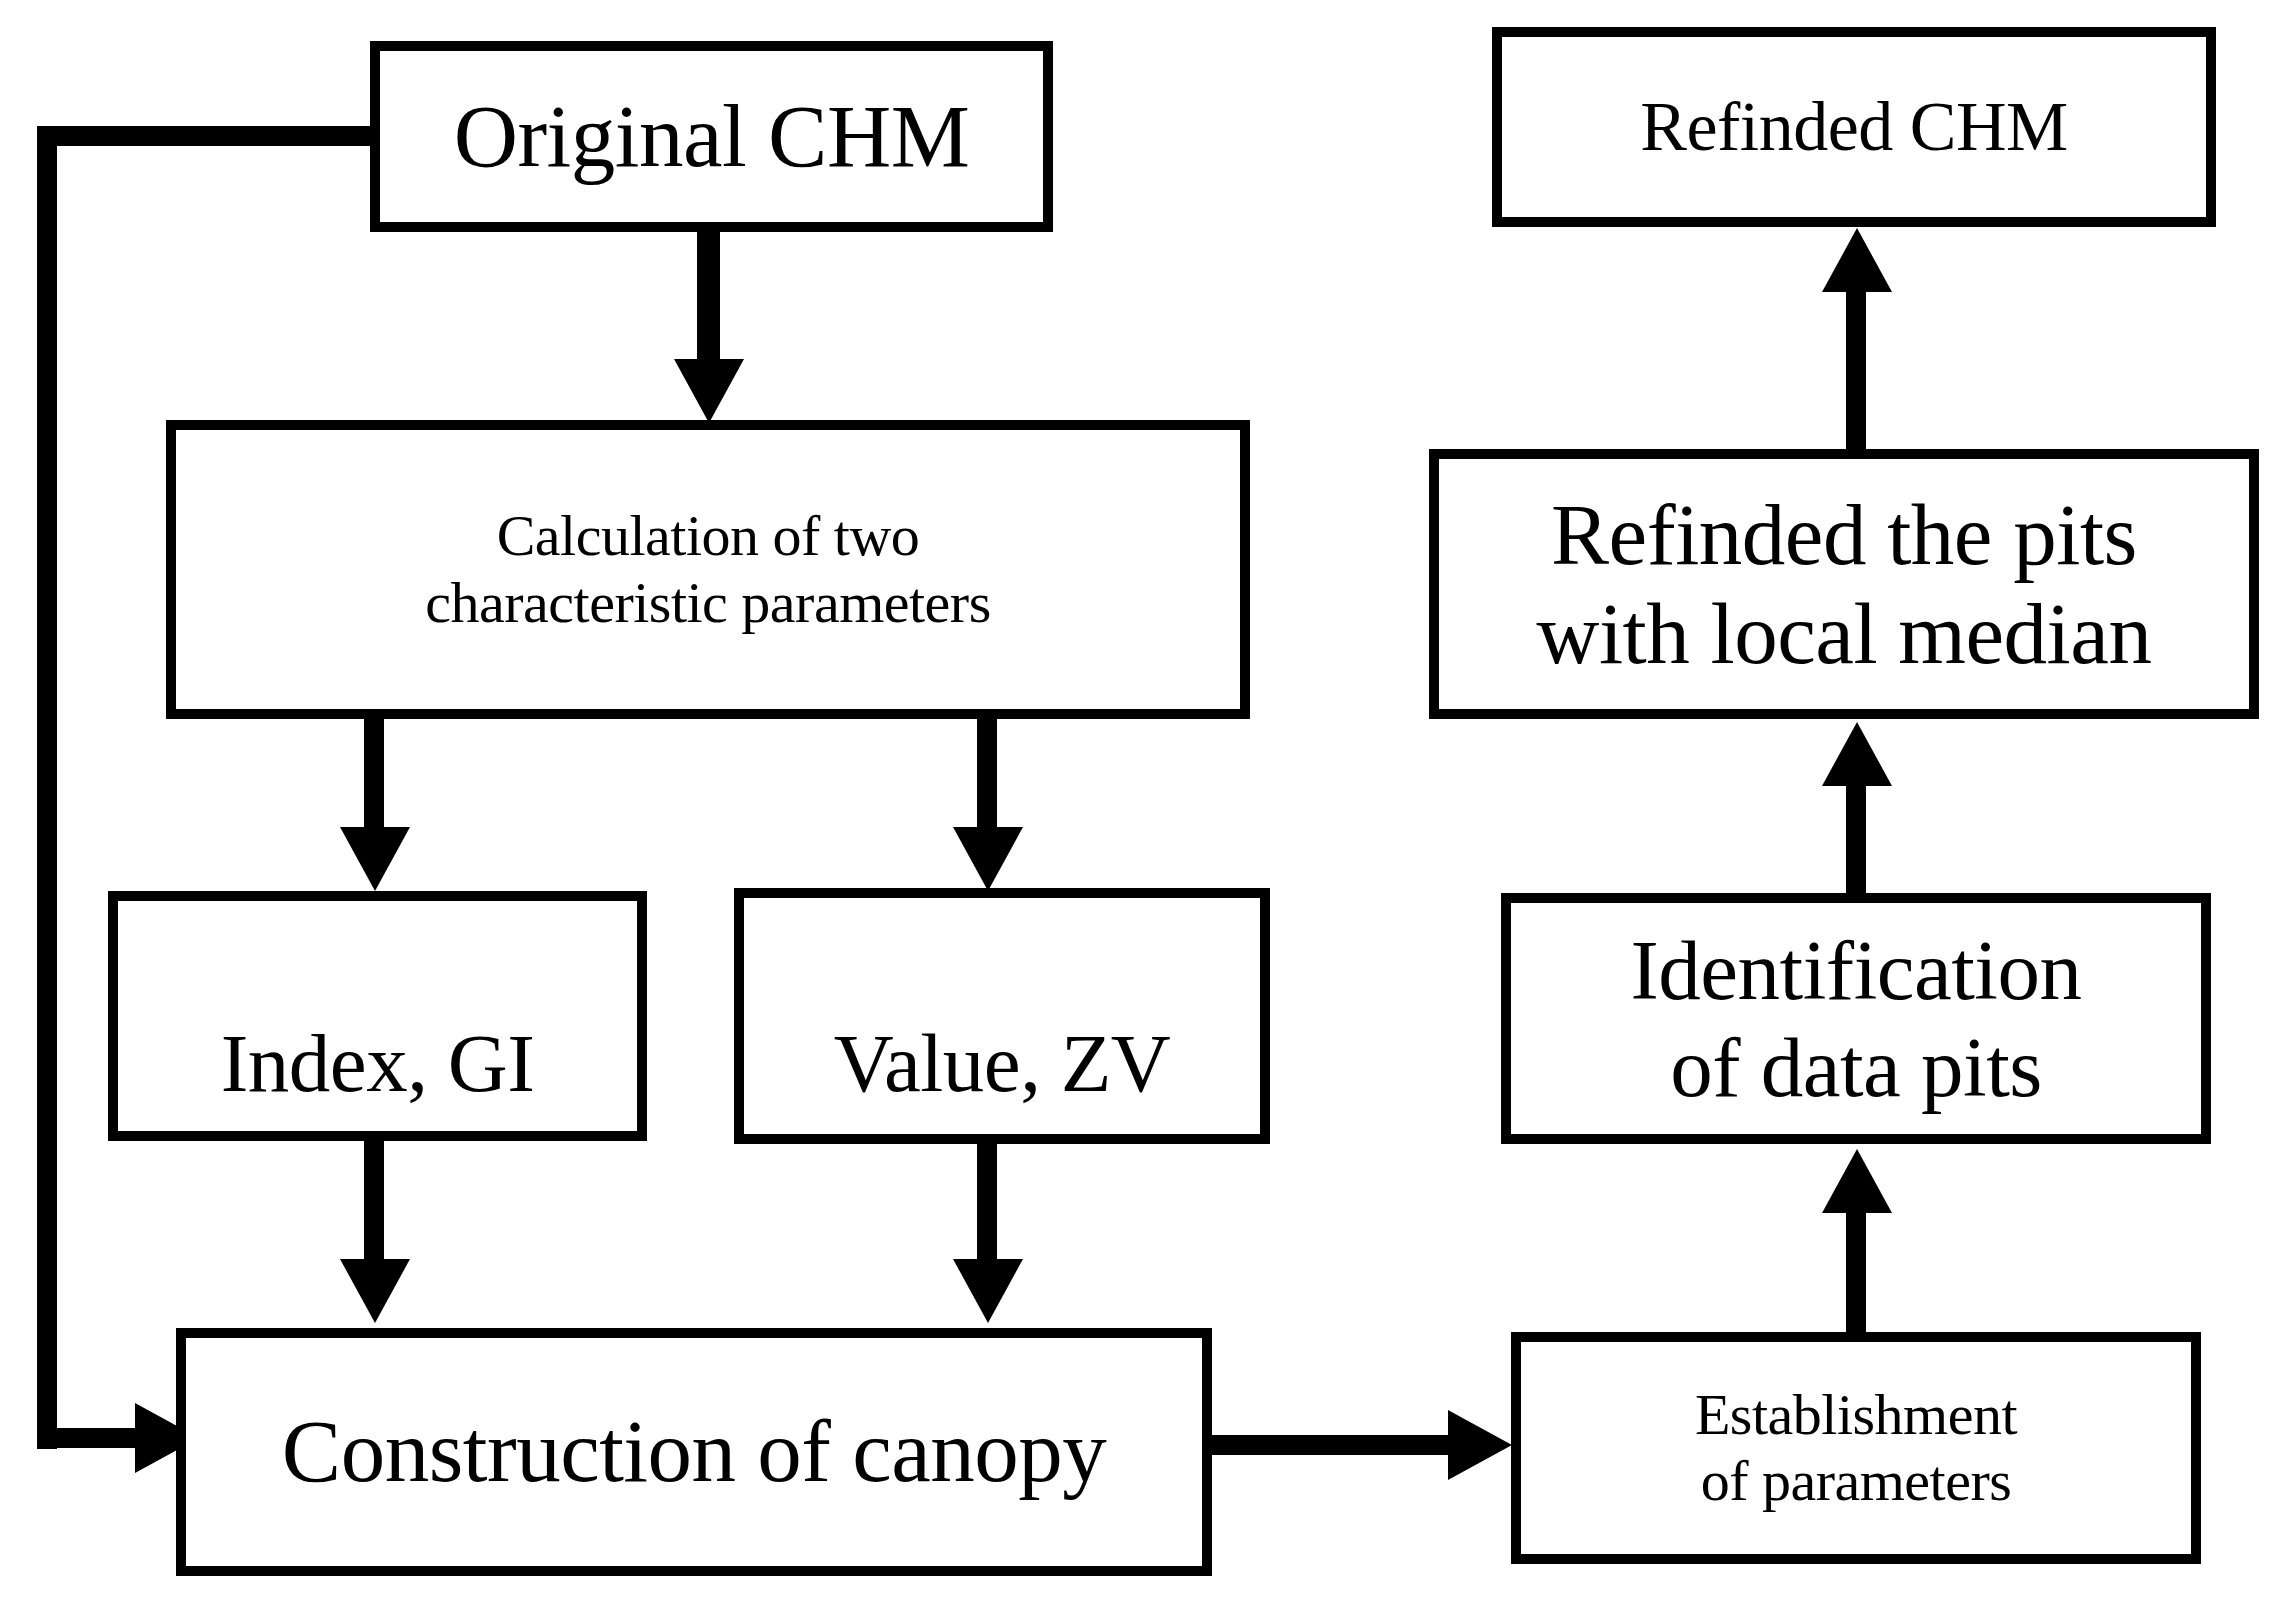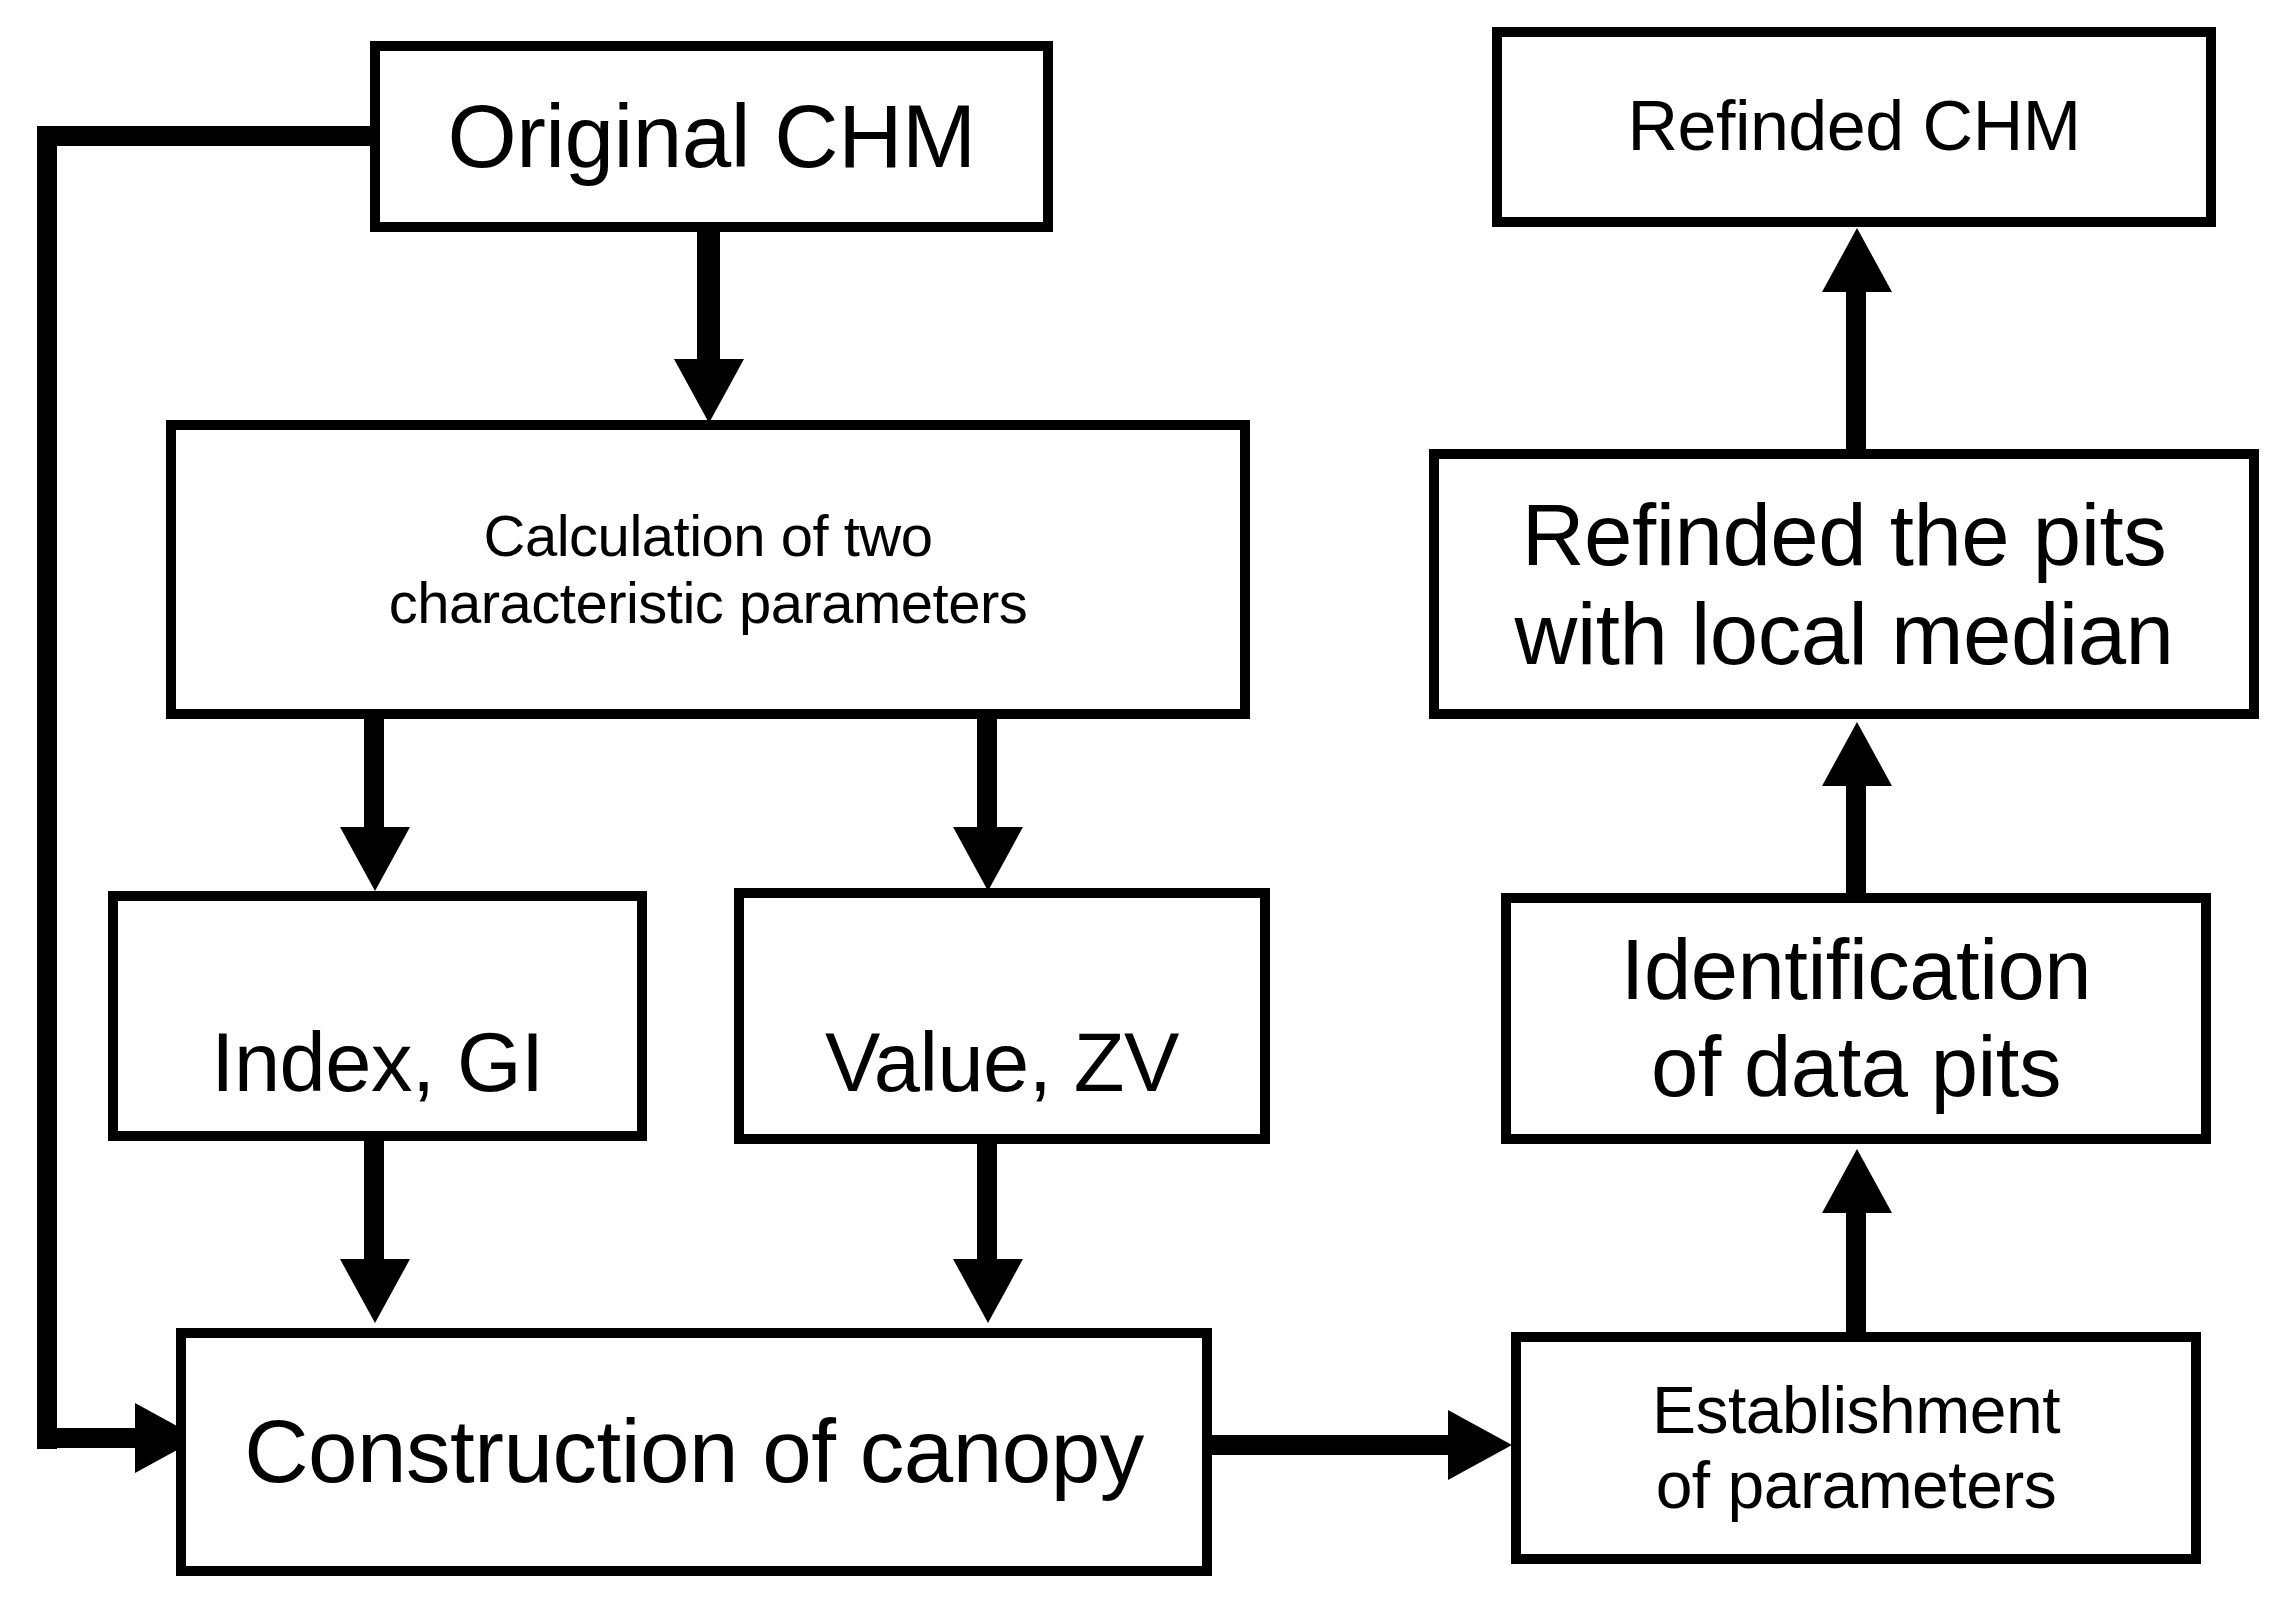--- a/index.html
+++ b/index.html
@@ -19,39 +19,39 @@
   .node {
     position: absolute;
     box-sizing: border-box;
     background: #ffffff;
     border: 10.6px solid #000000;
     display: flex;
     align-items: center;
     justify-content: center;
     text-align: center;
     color: #000000;
-    font-family: Liberation Sans, sans-serif;
+    font-family: Liberation Serif, serif;
     line-height: 1.14;
     letter-spacing: -0.5px;
   }
   .node .lbl {
     display: block;
     width: 100%;
     padding: 0 5.8px;
   }
   
   #n-original-chm { left: 370px;  top: 41px;   width: 683px;  height: 191px; font-size: 89px; }
   #n-refinded-chm { left: 1492px; top: 27px;   width: 724px;  height: 200px; font-size: 70px; }
   #n-calculation  { left: 166px;  top: 420px;  width: 1084px; height: 299px; font-size: 58px; }
   #n-filling      { left: 1429px; top: 449px;  width: 830px;  height: 270px; font-size: 87px; }
   #n-gradient     { left: 108px;  top: 891px;  width: 539px;  height: 250px; font-size: 83px; }
   #n-zscore       { left: 734px;  top: 888px;  width: 536px;  height: 256px; font-size: 83px; }
   #n-identify     { left: 1501px; top: 893px;  width: 710px;  height: 251px; font-size: 85px; }
   #n-construction { left: 176px;  top: 1328px; width: 1036px; height: 248px; font-size: 89px; }
-  #n-establish    { left: 1511px; top: 1332px; width: 690px;  height: 232px; font-size: 66px; }
+  #n-establish    { left: 1511px; top: 1332px; width: 690px;  height: 232px; font-size: 58px; }
 
   
   .ln {
     position: absolute;
     background: #000000;
   }
   .arrowhead {
     position: absolute;
     width: 0;
     height: 0;

